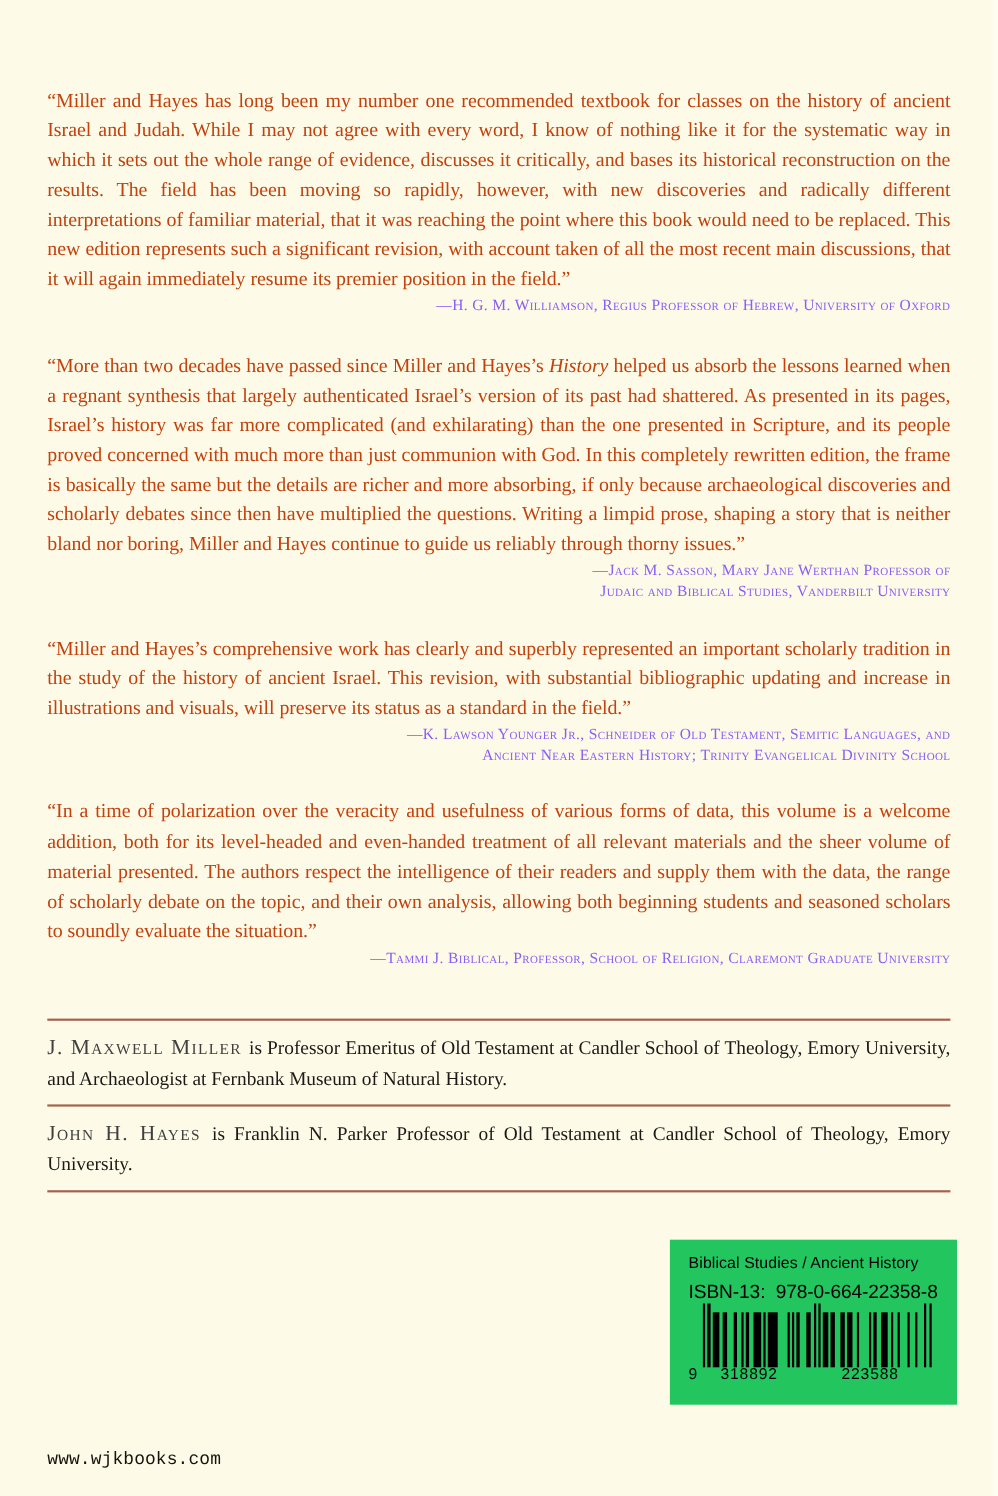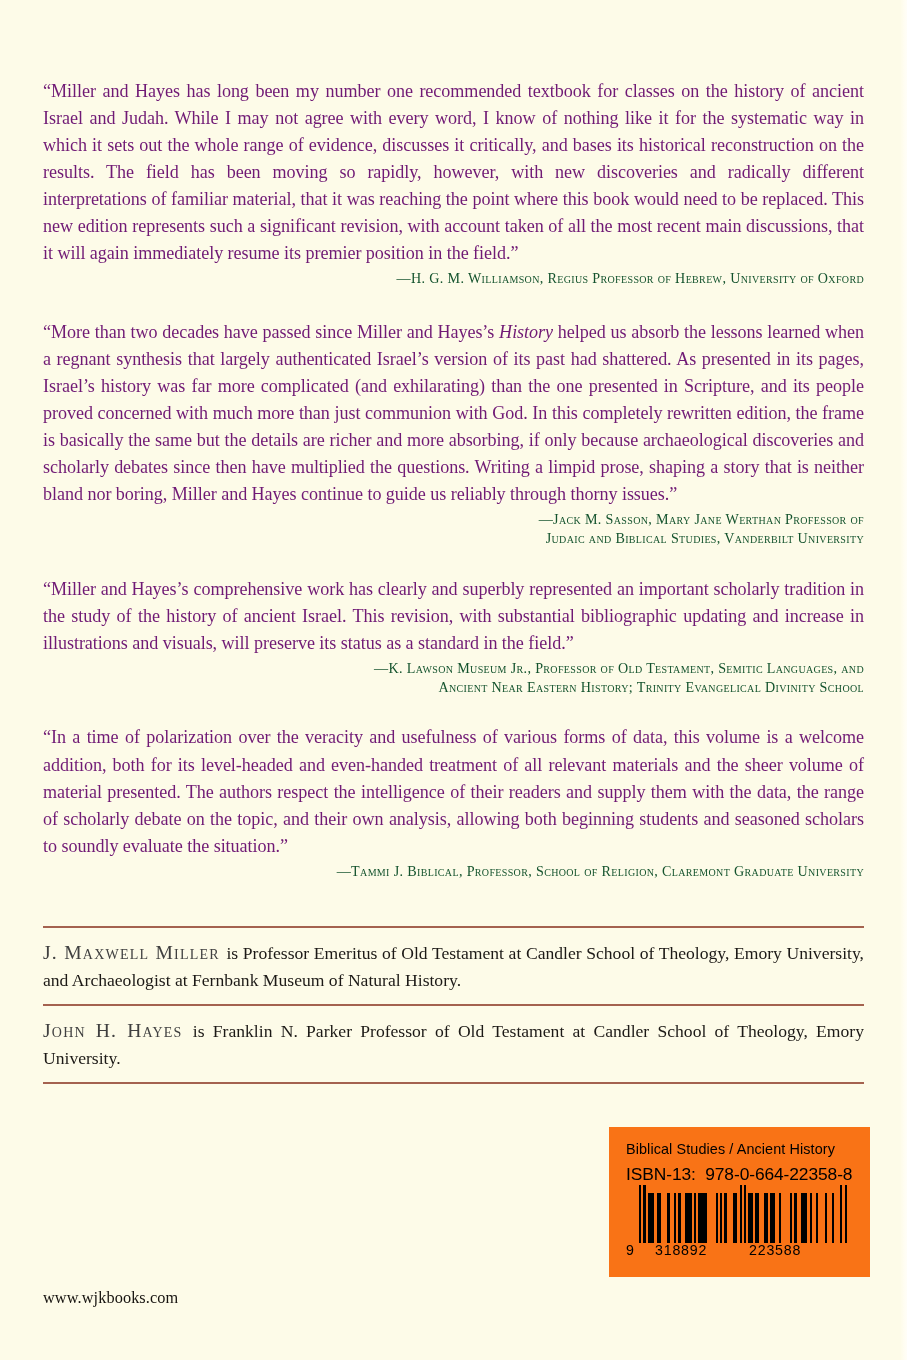--- a/index.html
+++ b/index.html
@@ -37,31 +37,31 @@
   .blurb {
     margin: 0 0 6px 0;
   }
   .blurb p {
     margin: 0;
     font-size: 18.1px;
     line-height: 1.495;
     text-align: justify;
     text-justify: inter-word;
     letter-spacing: -0.05px;
-    color: #701a75;
+    color: #c2410c;
     hyphens: manual;
     font-family: Liberation Serif, serif;
   }
   .blurb p em { font-style: italic; }
 
   .attrib {
     margin: 2px 0 0 0;
     font-size: 14.1px;
     line-height: 1.33;
-    color: #14532d;
+    color: #8b5cf6;
     text-align: right;
     font-variant: small-caps;
     letter-spacing: 0.35px;
   }
   .attrib .line { display: block; }
 
   .gap-1 { height: 25px; }
   .gap-2 { height: 22px; }
   .gap-3 { height: 22px; }
 
@@ -98,21 +98,21 @@
     position: absolute;
     left: 0; right: 0; bottom: 0;
     height: 250px;
   }
   .isbn-box {
     position: absolute;
     right: 37px;
     top: 17px;
     width: 261px;
     height: 150px;
-    background: #f97316;
+    background: #22c55e;
     box-sizing: border-box;
     padding: 14px 0 0 17px;
     font-family: "Liberation Sans", sans-serif;
     color: #000;
   }
   .isbn-cat {
     font-size: 14.4px;
     letter-spacing: 0.1px;
     margin: 0 0 7px 0;
   }
@@ -145,38 +145,38 @@
     height: 15px;
     font-family: "Liberation Sans", sans-serif;
     font-size: 14.2px;
     letter-spacing: 0.8px;
     color: #000;
     margin-top: -1px;
   }
   .bc-digits span { position: absolute; top: 0; }
   .bc-d0 { left: -13px; }
   .bc-d1 { left: 16px; }
-  .bc-d2 { left: 110px; }
+  .bc-d2 { left: 126px; }
 
   .logo {
     position: absolute;
     left: 0; right: 0;
     bottom: 28px;
     text-align: center;
     font-family: "Liberation Serif", serif;
     font-size: 47px;
     letter-spacing: -1.5px;
     color: #16130f;
     line-height: 1;
   }
   .url {
     position: absolute;
     left: 43px;
-    bottom: 52px;
-    font-family: Liberation Serif, serif;
+    bottom: 24px;
+    font-family: Liberation Mono, monospace;
     font-size: 16.3px;
     color: #16130f;
     letter-spacing: 0.1px;
   }
 </style>
 </head>
 <body>
 
 <div class="page">
 
@@ -199,21 +199,21 @@
         <span class="line">—Jack M. Sasson, Mary Jane Werthan Professor of</span>
         <span class="line">Judaic and Biblical Studies, Vanderbilt University</span>
       </div>
     </div>
 
     <div class="gap-2"></div>
 
     <div class="blurb">
       <p>“Miller and Hayes’s comprehensive work has clearly and superbly represented an important scholarly tradition in the study of the history of ancient Israel. This revision, with substantial bibliographic updating and increase in illustrations and visuals, will preserve its status as a standard in the field.”</p>
       <div class="attrib">
-        <span class="line">—K. Lawson Museum Jr., Professor of Old Testament, Semitic Languages, and</span>
+        <span class="line">—K. Lawson Younger Jr., Schneider of Old Testament, Semitic Languages, and</span>
         <span class="line">Ancient Near Eastern History; Trinity Evangelical Divinity School</span>
       </div>
     </div>
 
     <div class="gap-3"></div>
 
     <div class="blurb">
       <p>“In a time of polarization over the veracity and usefulness of various forms of data, this volume is a welcome addition, both for its level-headed and even-handed treatment of all relevant materials and the sheer volume of material presented. The authors respect the intelligence of their readers and supply them with the data, the range of scholarly debate on the topic, and their own analysis, allowing both beginning students and seasoned scholars to soundly evaluate the situation.”</p>
       <div class="attrib">
         <span class="line">—Tammi J. Biblical, Professor, School of Religion, Claremont Graduate University</span>

